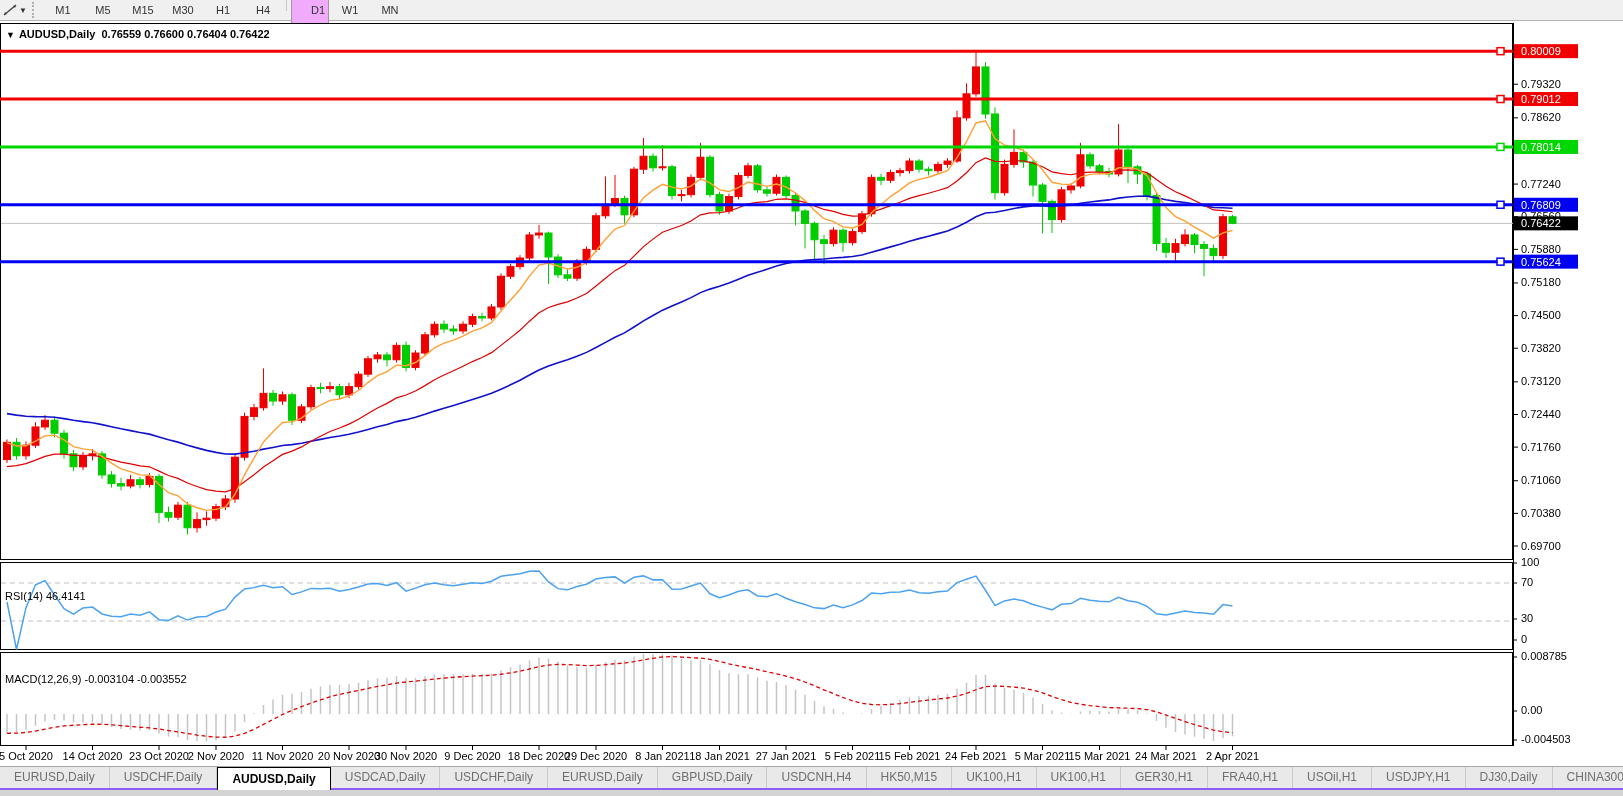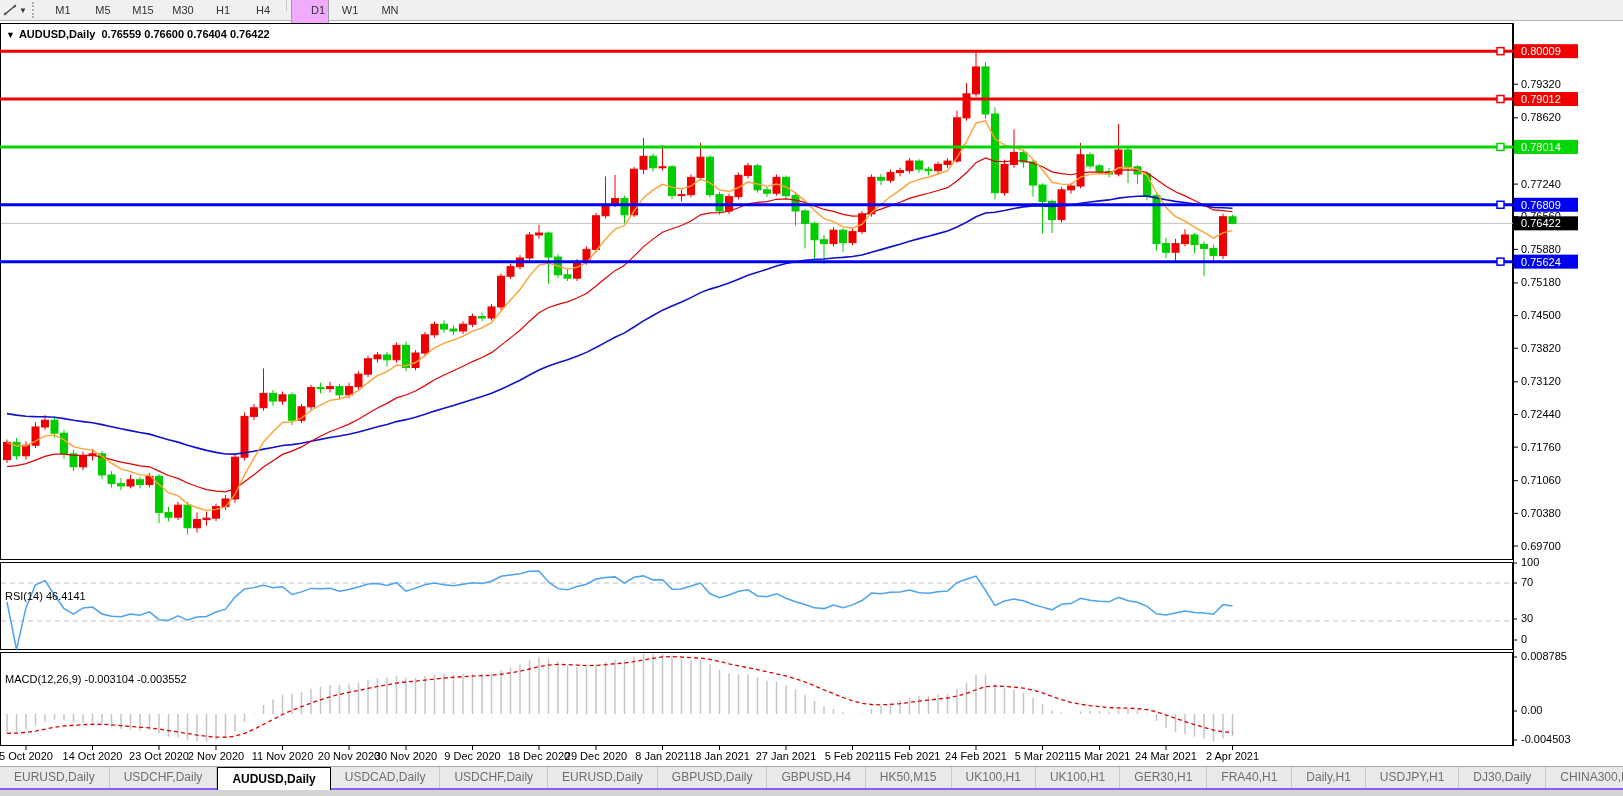--- a/index.html
+++ b/index.html
@@ -571,25 +571,25 @@
 
   <div id="tabbar">
       <div style="width: 12px;"></div>
       <div class="tab">EURUSD,Daily</div>
       <div class="tab">USDCHF,Daily</div>
       <div class="tab active">AUDUSD,Daily</div>
       <div class="tab">USDCAD,Daily</div>
       <div class="tab">USDCHF,Daily</div>
       <div class="tab">EURUSD,Daily</div>
       <div class="tab">GBPUSD,Daily</div>
-      <div class="tab">GBPUSD,H4</div>
+      <div class="tab">USDCNH,H4</div>
       <div class="tab">HK50,M15</div>
       <div class="tab">UK100,H1</div>
       <div class="tab">UK100,H1</div>
       <div class="tab">GER30,H1</div>
       <div class="tab">FRA40,H1</div>
-      <div class="tab">Daily,H1</div>
+      <div class="tab">USOil,H1</div>
       <div class="tab">USDJPY,H1</div>
       <div class="tab">DJ30,Daily</div>
       <div class="tab">CHINA300,H1</div>
     </div>
   <div id="bottom-strip"></div>
 </div>
 
 </body></html>

